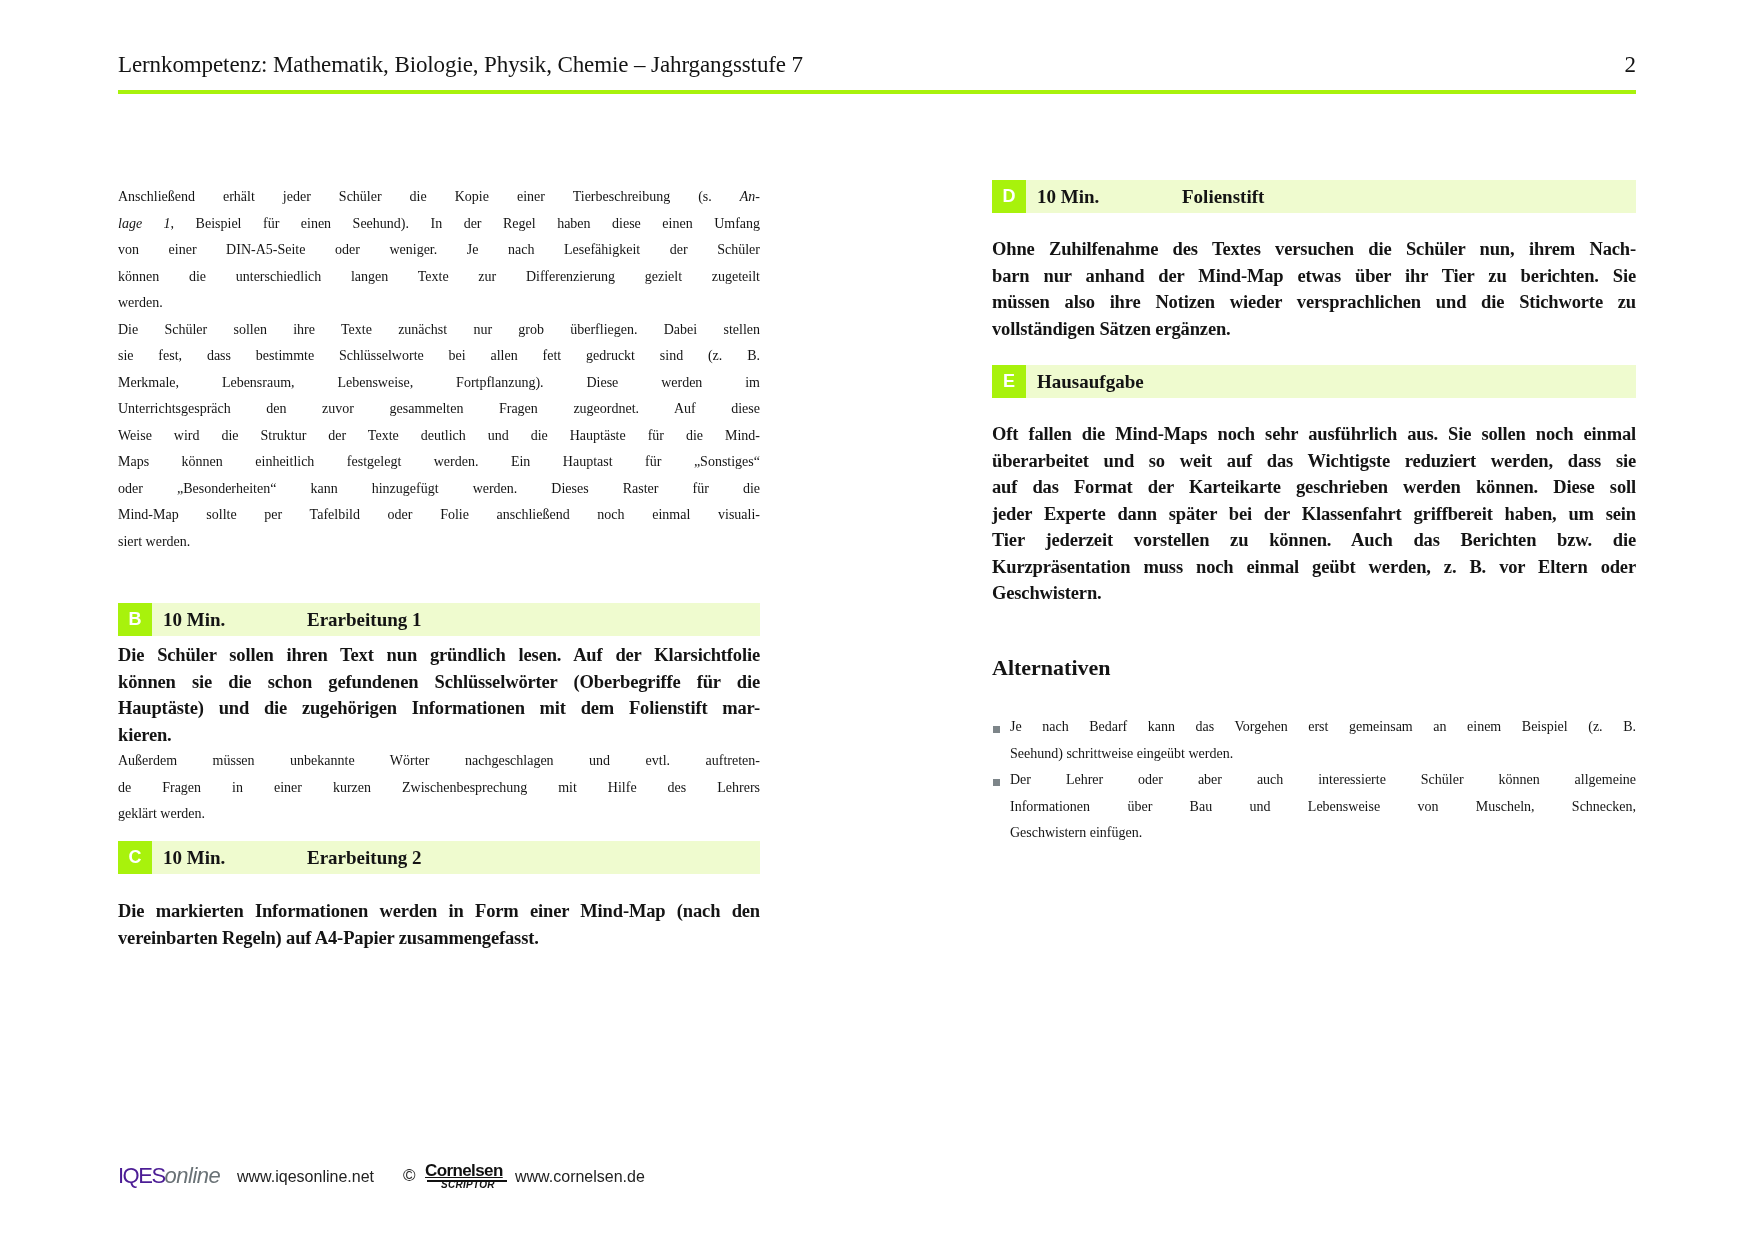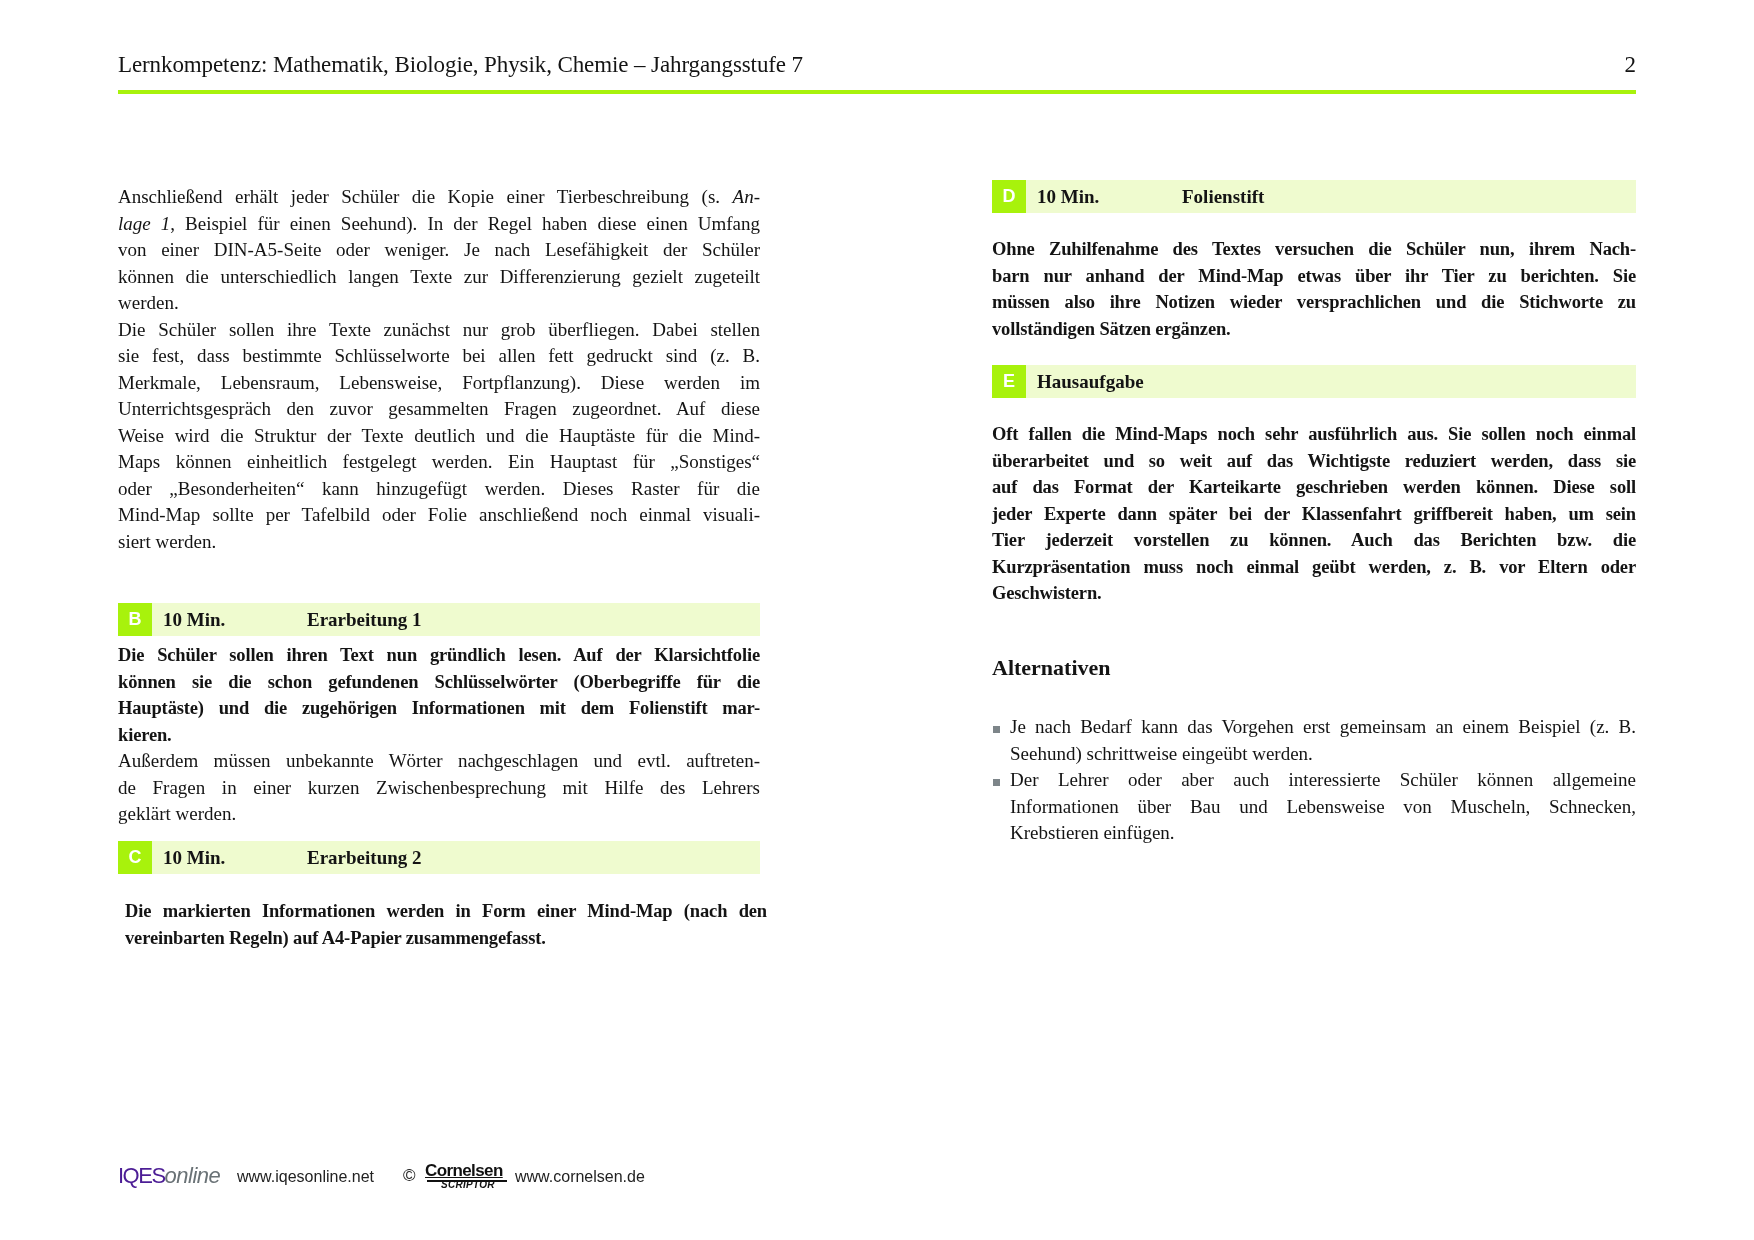--- a/index.html
+++ b/index.html
@@ -5,21 +5,21 @@
   html,body{margin:0;padding:0;background:#ffffff;}
   body{width:1754px;height:1240px;position:relative;overflow:hidden;
        font-family:"Liberation Serif","DejaVu Serif",serif;color:#141414;}
   .abs{position:absolute;}
   .header-title{left:118px;top:52px;font-size:23px;white-space:nowrap;letter-spacing:-0.1px;}
   .page-number{right:118px;top:52px;font-size:23px;}
   .header-rule{left:118px;top:90px;width:1518px;height:4px;}
   .col{position:absolute;width:642px;}
   .col-left{left:118px;}
   .col-right{left:992px;width:644px;}
-  .line{height:26.5px;line-height:26.5px;font-size:19px;white-space:nowrap;
+  .line{height:26.5px;line-height:26.5px;font-size:14px;white-space:nowrap;
         text-align:justify;text-align-last:justify;overflow:visible;}
   .line.last{text-align-last:left;}
   .bold .line{font-weight:bold;font-size:18.5px;letter-spacing:-0.15px;}
   .box{position:absolute;height:33px;}
   .box-badge{position:absolute;left:0;top:0;width:34px;height:33px;
              font-family:"Liberation Sans","DejaVu Sans",sans-serif;font-weight:bold;color:#ffffff;
              font-size:18px;line-height:33px;text-align:center;}
   .box-time{position:absolute;left:45px;top:0;line-height:33px;font-size:19px;font-weight:bold;}
   .box-title{position:absolute;top:0;line-height:33px;font-size:19px;font-weight:bold;}
   .section-heading{position:absolute;font-size:22px;font-weight:bold;}
@@ -81,21 +81,21 @@
     <div class="line">Außerdem müssen unbekannte Wörter nachgeschlagen und evtl. auftreten-</div>
     <div class="line">de Fragen in einer kurzen Zwischenbesprechung mit Hilfe des Lehrers</div>
     <div class="line last">geklärt werden.</div>
   </div>
 
 <div class="box" style="left: 118px; top: 841px; width: 642px; background: rgb(239, 251, 207);">
   <div class="box-badge" style="background: rgb(168, 242, 12);">C</div>
   <div class="box-time">10 Min.</div>
   <div class="box-title" style="left:189px;">Erarbeitung 2</div>
 </div>
-<div class="col col-left bold" style="top:898px;margin-left:7px;">
+<div class="col col-left bold" style="top:898px;">
     <div class="line">Die markierten Informationen werden in Form einer Mind-Map (nach den</div>
     <div class="line last">vereinbarten Regeln) auf A4-Papier zusammengefasst.</div>
   </div>
 
 <div class="box" style="left: 992px; top: 180px; width: 644px; background: rgb(239, 251, 207);">
   <div class="box-badge" style="background: rgb(168, 242, 12);">D</div>
   <div class="box-time">10 Min.</div>
   <div class="box-title" style="left:190px;">Folienstift</div>
 </div>
 <div class="col col-right bold" style="top:236px;">
@@ -126,21 +126,21 @@
     <div>
         <div class="line">Je nach Bedarf kann das Vorgehen erst gemeinsam an einem Beispiel (z. B.</div>
         <div class="line last">Seehund) schrittweise eingeübt werden.</div>
       </div>
   </div>
   <div class="bullet-item">
     <span class="bullet-mark" style="background: rgb(125, 133, 137);"></span>
     <div>
         <div class="line">Der Lehrer oder aber auch interessierte Schüler können allgemeine</div>
         <div class="line">Informationen über Bau und Lebensweise von Muscheln, Schnecken,</div>
-        <div class="line last">Krebstieren einfügen.</div>
+        <div class="line last">Geschwistern einfügen.</div>
       </div>
   </div>
 </div>
 
 <div class="footer">
   <div class="iqes-logo">
     <span class="iq">IQES</span><span class="on">online</span>
   </div>
   <a class="footer-link" style="left:119px;">www.iqesonline.net</a>
   <span class="copyright">©</span>

